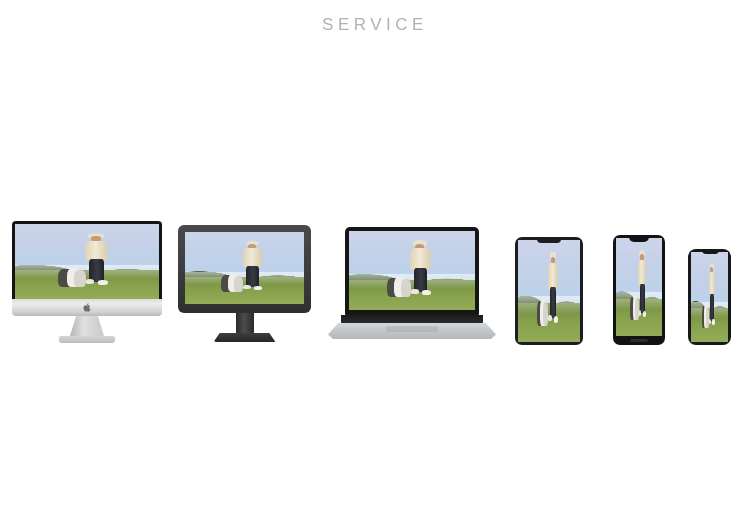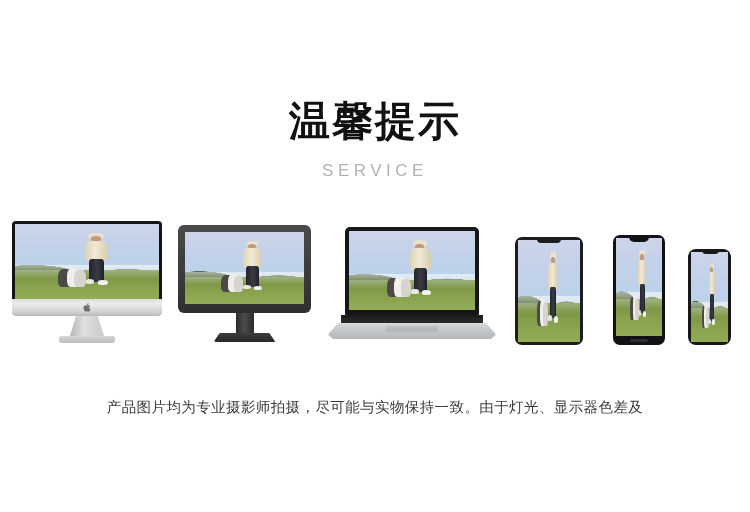--- a/index.html
+++ b/index.html
@@ -270,21 +270,20 @@
     line-height: 30px;
     color: #3b3b3b;
     letter-spacing: 0.4px;
     font-family: "DejaVu Sans", "Liberation Sans", sans-serif;
   }
 </style>
 </head>
 <body>
 
 <div class="header">
-  <h1 class="title">温馨提示</h1>
   <div class="subtitle">SERVICE</div>
 </div>
 
 <div class="devices">
 
   <div class="device imac">
     <div class="panel">
       <div class="screen">
         <div class="photo">
           <div class="haze"></div>
@@ -428,14 +427,13 @@
           </div>
         </div>
       </div>
     </div>
     <div class="notch"></div>
   </div>
 
 </div>
 
 <div class="disclaimer">
-  <p>产品图片均为专业摄影师拍摄，尽可能与实物保持一致。由于灯光、显示器色差及</p>
 </div>
 
 </body></html>

